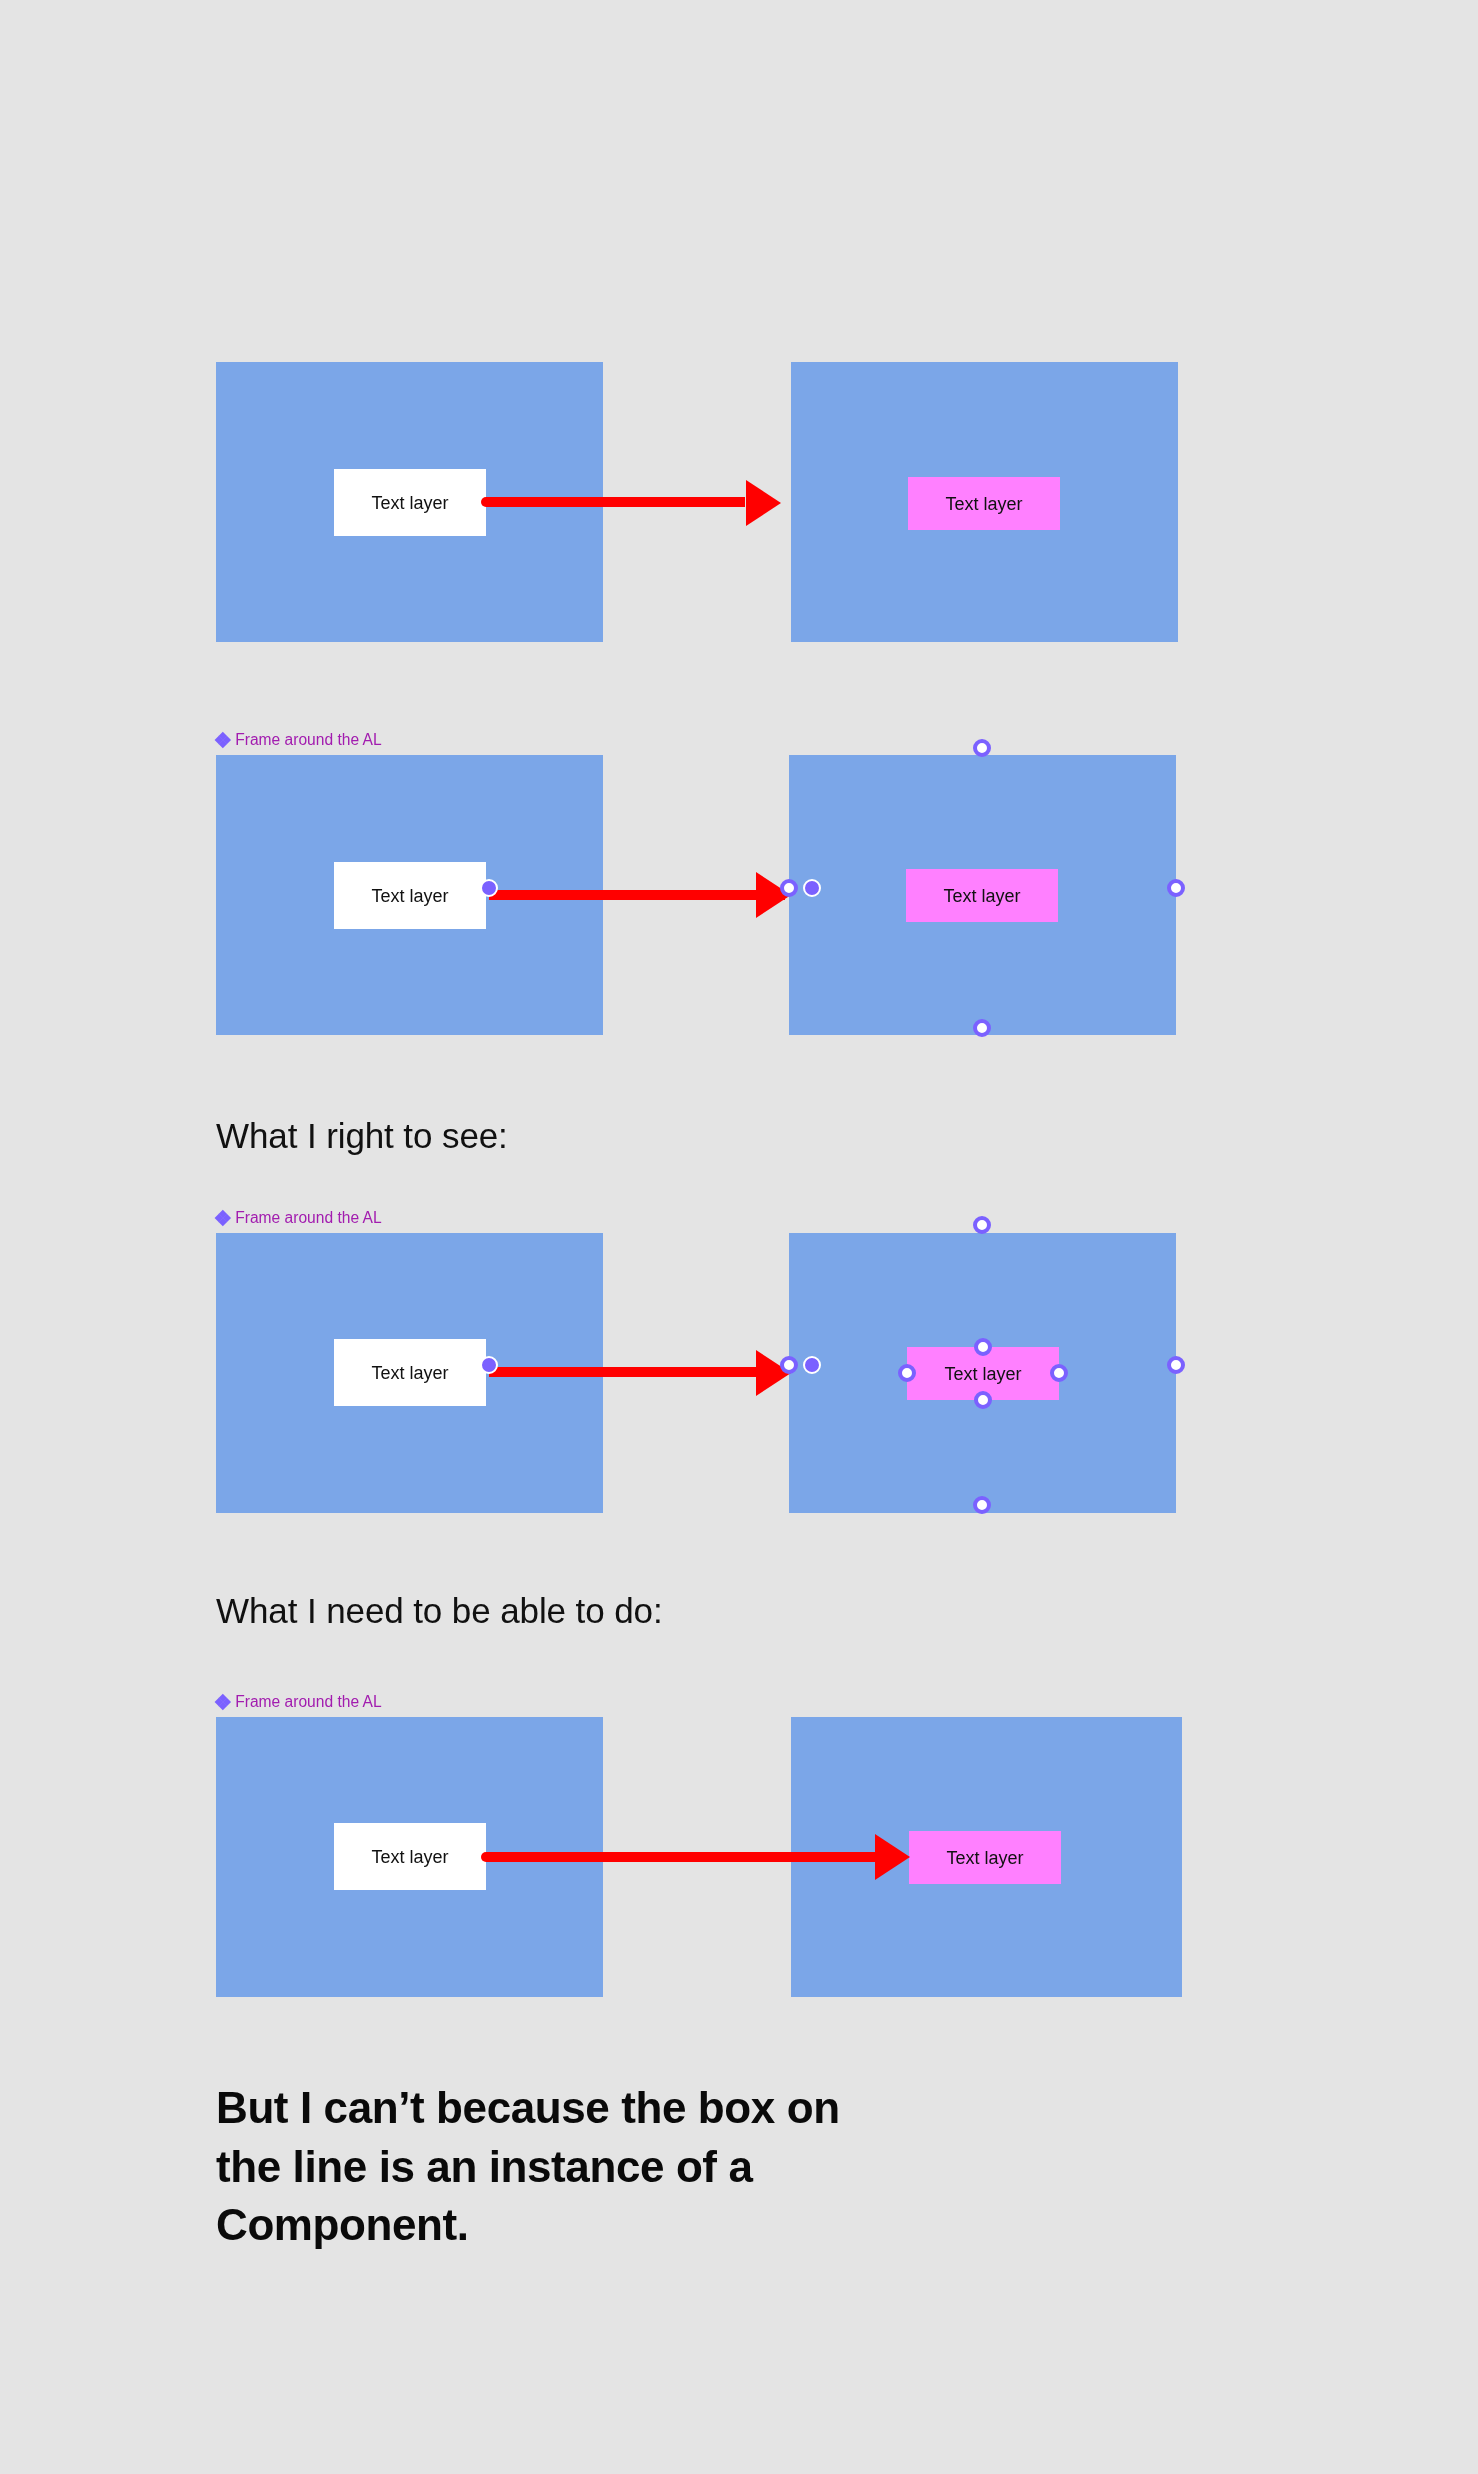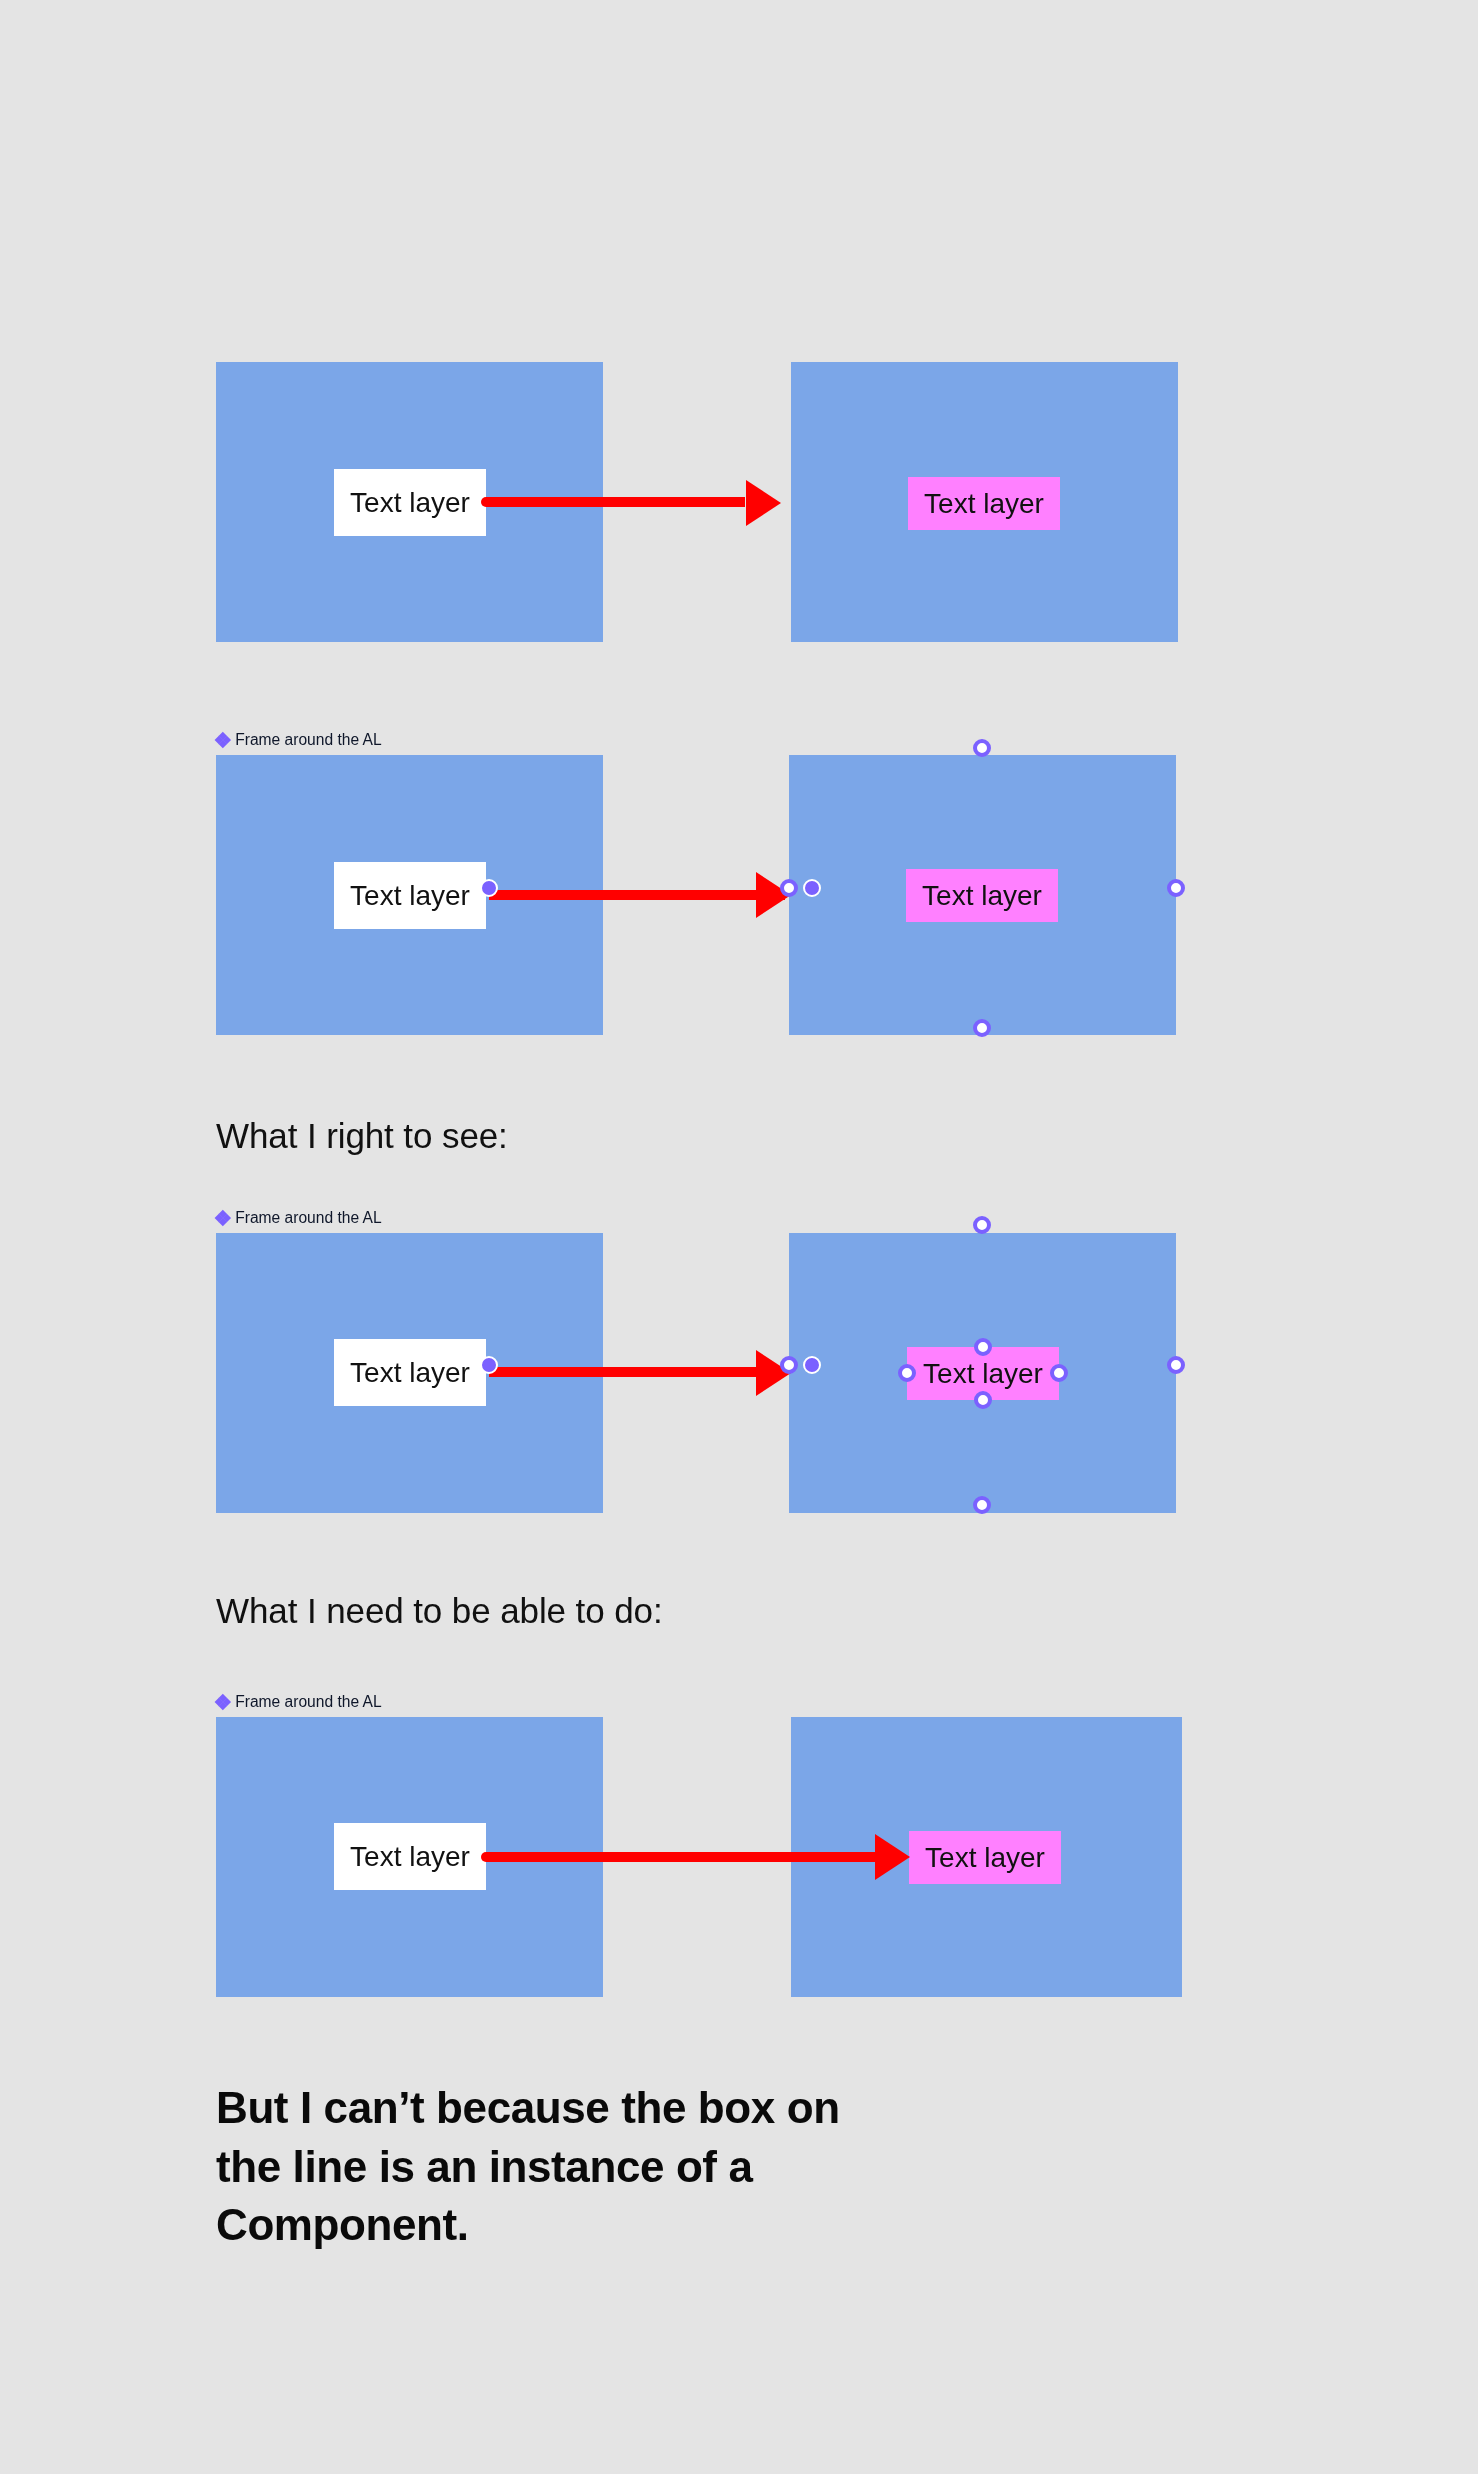--- a/index.html
+++ b/index.html
@@ -64,21 +64,21 @@
   .frame-label {
     position: absolute;
     display: flex;
     align-items: center;
     gap: 5.2px;
     font-size: 15.6px;
     line-height: 1;
     color: #7b61ff;
     white-space: nowrap;
   }
-  .frame-label .label-text { color: #0f172a; }
+  .frame-label .label-text { color: #a21caf; }
   .comp-icon {
     width: 14px;
     height: 14px;
     position: relative;
     flex: 0 0 auto;
   }
   .comp-icon i {
     position: absolute;
     width: 5.6px;
     height: 5.6px;
@@ -93,21 +93,21 @@
   
   .blue-box {
     position: absolute;
     background: #7ba6e8;
   }
   .inner-box {
     position: absolute;
     display: flex;
     align-items: center;
     justify-content: center;
-    font-size: 28px;
+    font-size: 18px;
     color: #111111;
     line-height: 1;
   }
   .inner-box.white { background: #ffffff; }
   .inner-box.pink  { background: #ff80ff; }
 
   .connector { position: absolute; }
   .conn-line {
     position: absolute;
     background: #ff0000;

